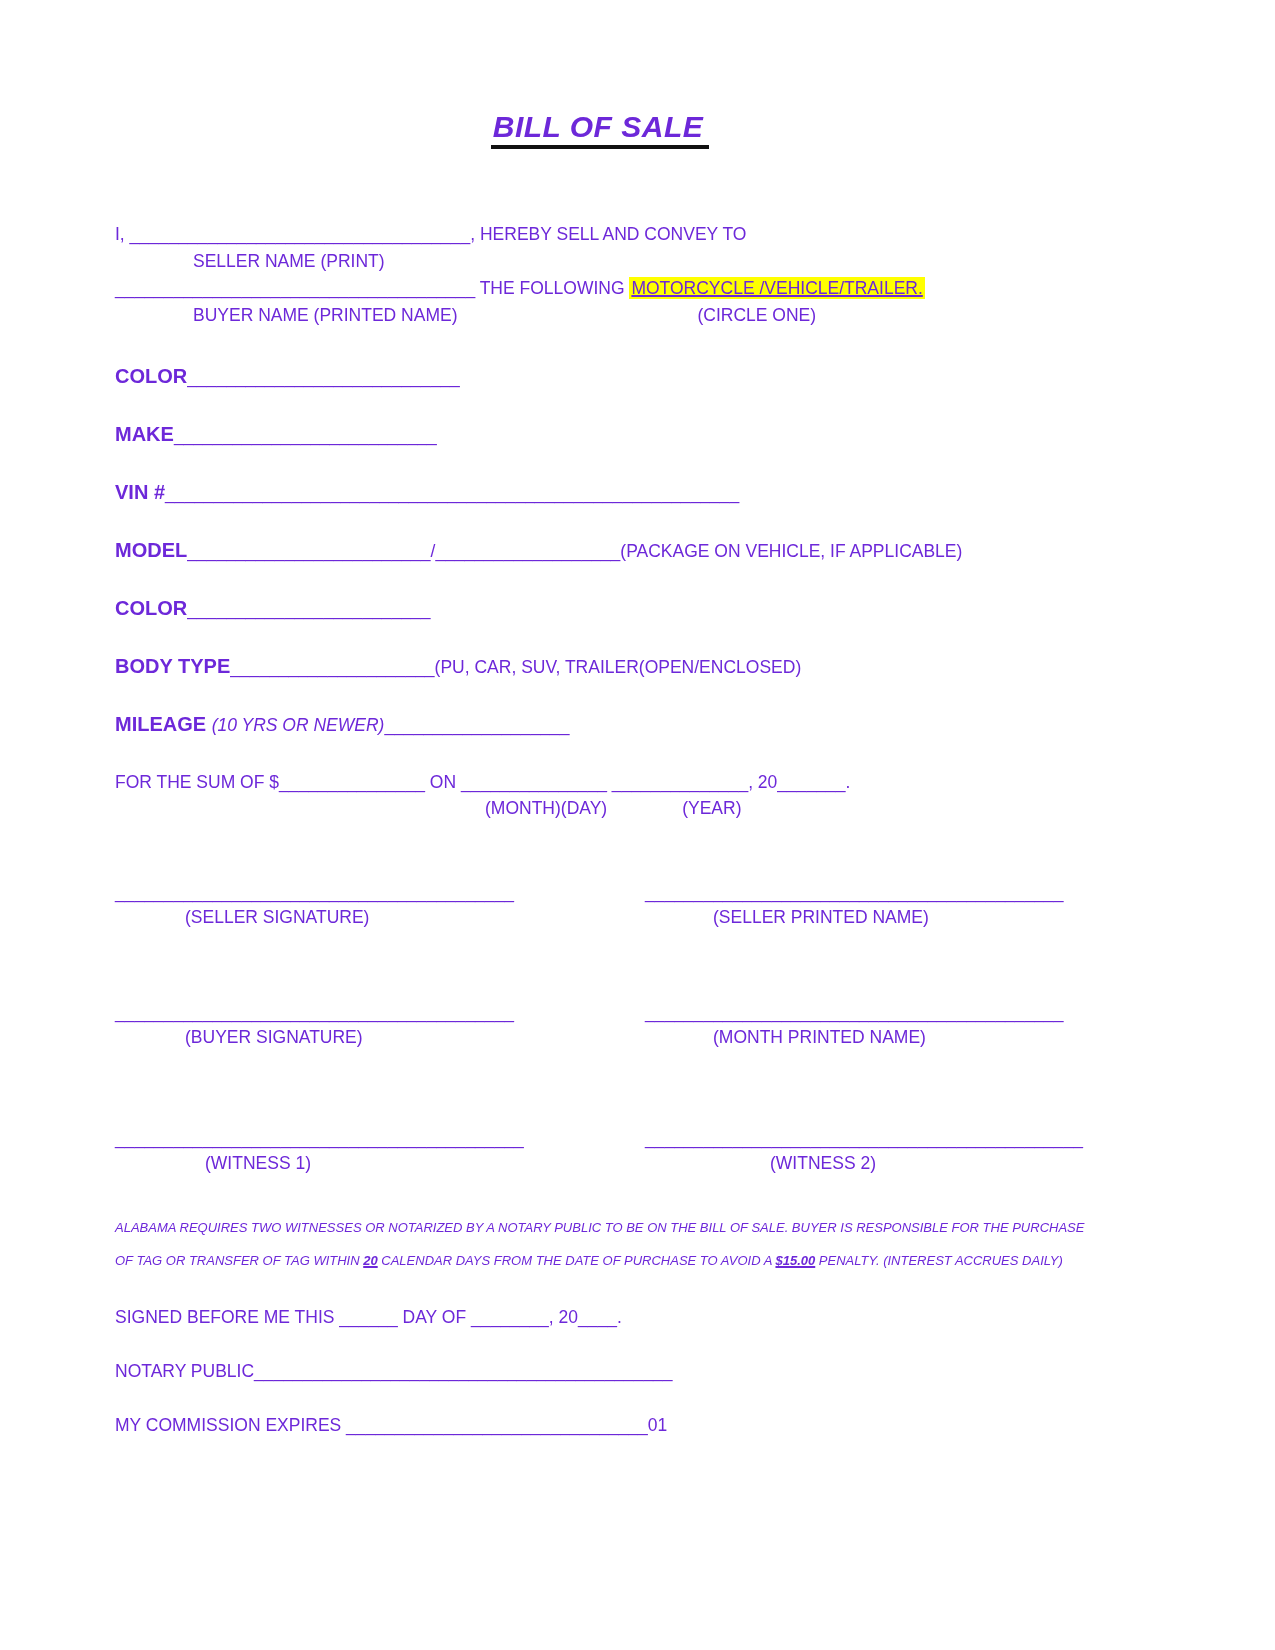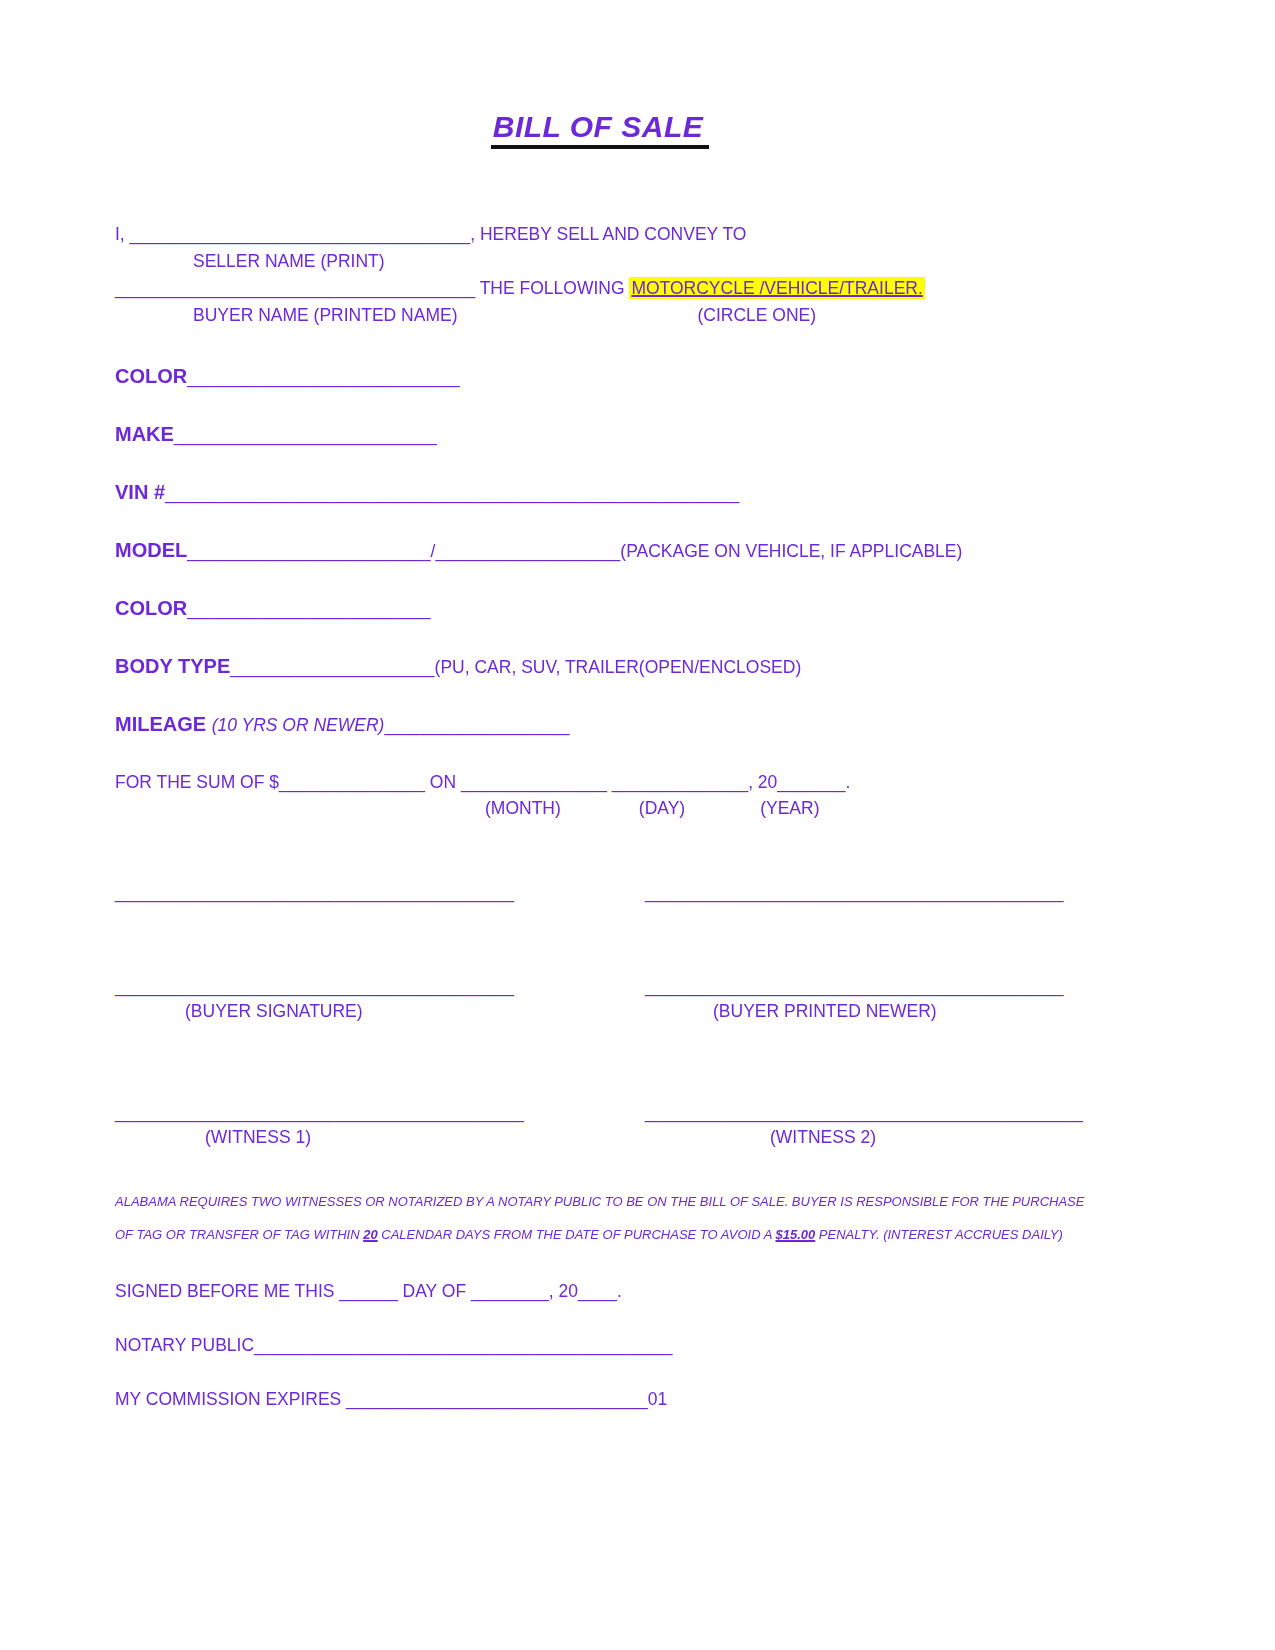--- a/index.html
+++ b/index.html
@@ -54,21 +54,21 @@
   .field-label {
     font-weight: bold;
     font-size: 20px;
   }
   .blank { font-weight: normal; font-size: 17.5px; letter-spacing: 0; }
   .note { font-weight: normal; font-size: 17.5px; }
   .it { font-style: italic; }
   .sum-row { line-height: 27px; white-space: nowrap; }
   .mdy-row { line-height: 25px; white-space: nowrap; }
   .ml-370 { margin-left: 370px; }
-  .ml-78 { margin-left: 78px; }
+  .ml-78 { }
   .ml-75 { margin-left: 75px; }
   .sig-row {
     white-space: nowrap;
     line-height: 22px;
   }
   .sig-row.first { margin-top: 60px; }
   .sig-row.second { margin-top: 72px; }
   .sig-row.third { margin-top: 78px; }
   .sig-col-left { display: inline-block; width: 412px; vertical-align: top; }
   .sig-col-right { display: inline-block; margin-left: 118px; vertical-align: top; }
@@ -114,23 +114,24 @@
     <div class="field-row"><span class="field-label">MODEL</span><span class="blank">_________________________</span><span class="note">/</span><span class="blank">___________________</span><span class="note">(PACKAGE ON VEHICLE, IF APPLICABLE)</span></div>
     <div class="field-row"><span class="field-label">COLOR</span><span class="blank">_________________________</span></div>
     <div class="field-row"><span class="field-label">BODY TYPE</span><span class="blank">_____________________</span><span class="note">(PU, CAR, SUV, TRAILER(OPEN/ENCLOSED)</span></div>
     <div class="field-row"><span class="field-label">MILEAGE </span><span class="note it">(10 YRS OR NEWER)</span><span class="blank">___________________</span></div>
   </div>
 
   <div class="sum-row"><span>FOR THE SUM OF $</span><span class="blank">_______________</span><span> ON </span><span class="blank">_______________</span><span> </span><span class="blank">______________</span><span>, 20</span><span class="blank">_______</span><span>.</span></div>
   <div class="mdy-row"><span class="ml-370">(MONTH)</span><span class="ml-78">(DAY)</span><span class="ml-75">(YEAR)</span></div>
 
   <div class="sig-row first"><span class="sig-col-left blank">_________________________________________</span><span class="sig-col-right blank">___________________________________________</span></div>
+  <div class="sig-label-row"><span class="lbl-left-70">(SELLER SIGNATURE)</span><span class="lbl-right-68">(SELLER PRINTED NAME)</span></div>
 
   <div class="sig-row second"><span class="sig-col-left blank">_________________________________________</span><span class="sig-col-right blank">___________________________________________</span></div>
-  <div class="sig-label-row"><span class="lbl-left-70">(BUYER SIGNATURE)</span><span class="lbl-right-68">(BUYER PRINTED NEWER)</span></div>
+  <div class="sig-label-row"><span class="lbl-left-70">(BUYER SIGNATURE)</span><span class="lbl-right-68">(MONTH PRINTED NAME)</span></div>
 
   <div class="sig-row third"><span class="sig-col-left blank">__________________________________________</span><span class="sig-col-right blank">_____________________________________________</span></div>
   <div class="sig-label-row"><span class="lbl-left-90">(WITNESS 1)</span><span class="lbl-right-125">(WITNESS 2)</span></div>
 
   <div class="notice"><span>ALABAMA REQUIRES TWO WITNESSES OR NOTARIZED BY A NOTARY PUBLIC TO BE ON THE BILL OF SALE. BUYER IS RESPONSIBLE FOR THE PURCHASE OF TAG OR TRANSFER OF TAG WITHIN </span><span class="bold-underline">20</span><span> CALENDAR DAYS FROM THE DATE OF PURCHASE TO AVOID A </span><span class="bold-underline">$15.00</span><span> PENALTY. (INTEREST ACCRUES DAILY)</span></div>
 
   <div class="bottom-line"><span>SIGNED BEFORE ME THIS </span><span class="blank">______</span><span> DAY OF </span><span class="blank">________</span><span>, 20</span><span class="blank">____</span><span>.</span></div>
 
   <div class="bottom-line"><span>NOTARY PUBLIC</span><span class="blank">___________________________________________</span></div>
 

